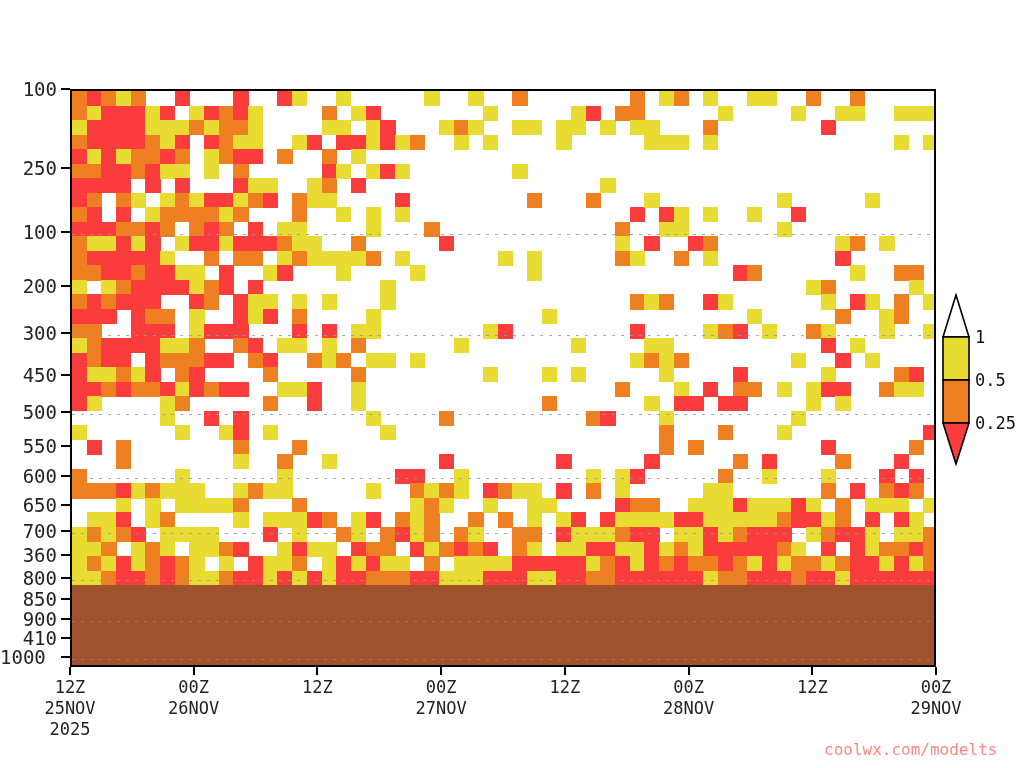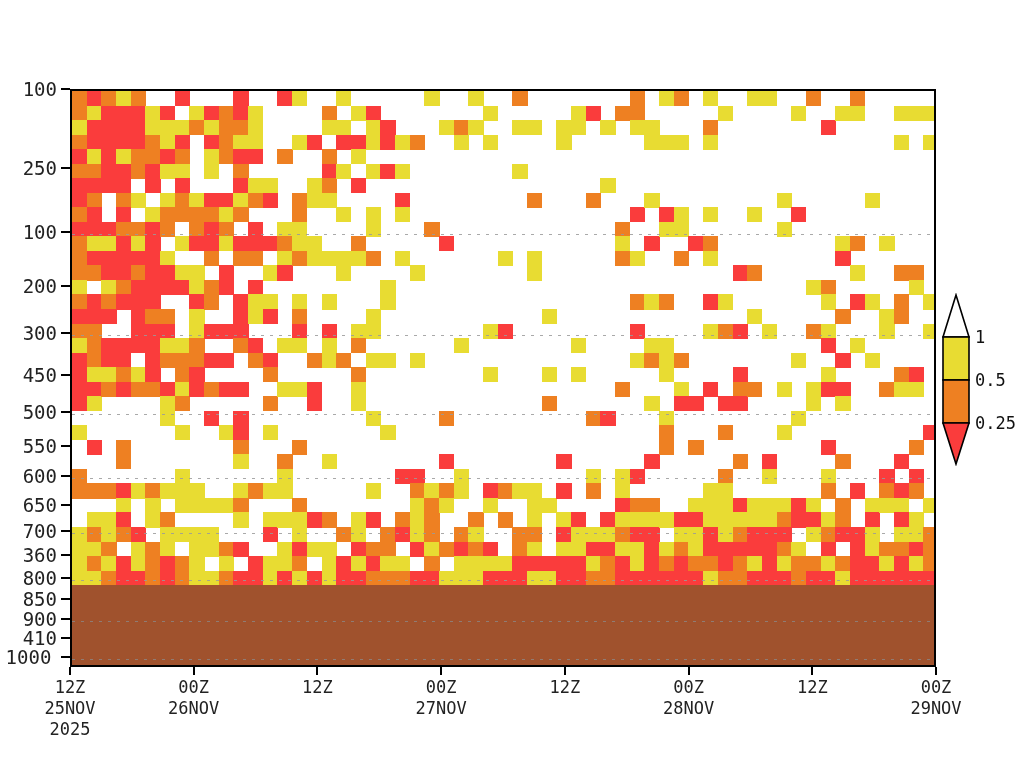--- a/index.html
+++ b/index.html
@@ -989,21 +989,21 @@
       <div class="ytick-label" style="right: auto; left: 0px; width: 57px; text-align: right; top: 544.123px;">360</div>
       <div class="ytick-mark" style="left: 61px; top: 576.883px;"></div>
       <div class="ytick-label" style="right: auto; left: 0px; width: 57px; text-align: right; top: 566.883px;">800</div>
       <div class="ytick-mark" style="left: 61px; top: 598.263px;"></div>
       <div class="ytick-label" style="right: auto; left: 0px; width: 57px; text-align: right; top: 588.263px;">850</div>
       <div class="ytick-mark" style="left: 61px; top: 618.42px;"></div>
       <div class="ytick-label" style="right: auto; left: 0px; width: 57px; text-align: right; top: 608.42px;">900</div>
       <div class="ytick-mark" style="left: 61px; top: 637.487px;"></div>
       <div class="ytick-label" style="right: auto; left: 0px; width: 57px; text-align: right; top: 627.487px;">410</div>
       <div class="ytick-mark" style="left: 61px; top: 655.576px;"></div>
-      <div class="ytick-label" style="right: auto; left: 0px; width: 57px; text-align: center; top: 645.576px;">1000</div>
+      <div class="ytick-label" style="right: auto; left: 0px; width: 57px; text-align: left; top: 645.576px;">1000</div>
     </div>
   <div id="xaxis">
       <div class="xtick-mark" style="left: 69px; top: 667px;"></div>
       <div class="xtick-group" style="left: 10px; top: 677px; width: 120px;">
         <div>12Z</div>
         <div>25NOV</div>
         <div>2025</div>
       </div>
       <div class="xtick-mark" style="left: 192.714px; top: 667px;"></div>
       <div class="xtick-group" style="left: 133.714px; top: 677px; width: 120px;">
@@ -1045,13 +1045,14 @@
       <polygon points="15,2 28,44 2,44" fill="#ffffff" stroke="#000" stroke-width="1.6"></polygon>
       <rect x="2" y="44" width="26" height="43" fill="#e8dc32" stroke="#000" stroke-width="1.6"></rect>
       <rect x="2" y="87" width="26" height="43" fill="#ee8022" stroke="#000" stroke-width="1.6"></rect>
       <polygon points="2,130 28,130 15,171" fill="#fa3c3c" stroke="#000" stroke-width="1.6"></polygon>
     </svg>
   </div>
   <div class="cb-label" style="left:975px;top:327px;">1</div>
   <div class="cb-label" style="left:975px;top:370px;">0.5</div>
   <div class="cb-label" style="left:975px;top:413px;">0.25</div>
 
+  <div id="watermark">coolwx.com/modelts</div>
 </div>
 
 </body></html>

